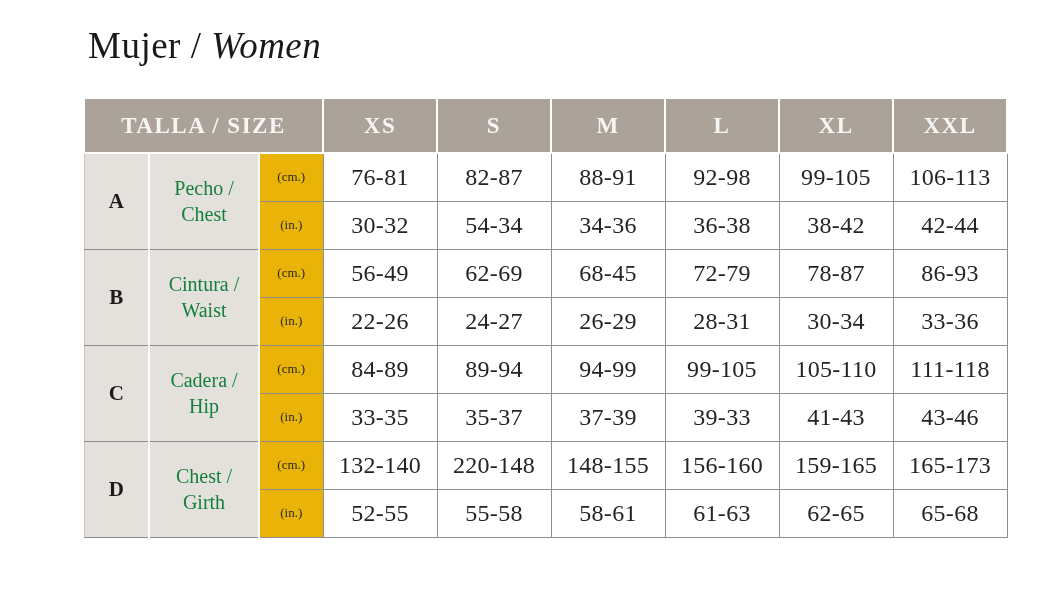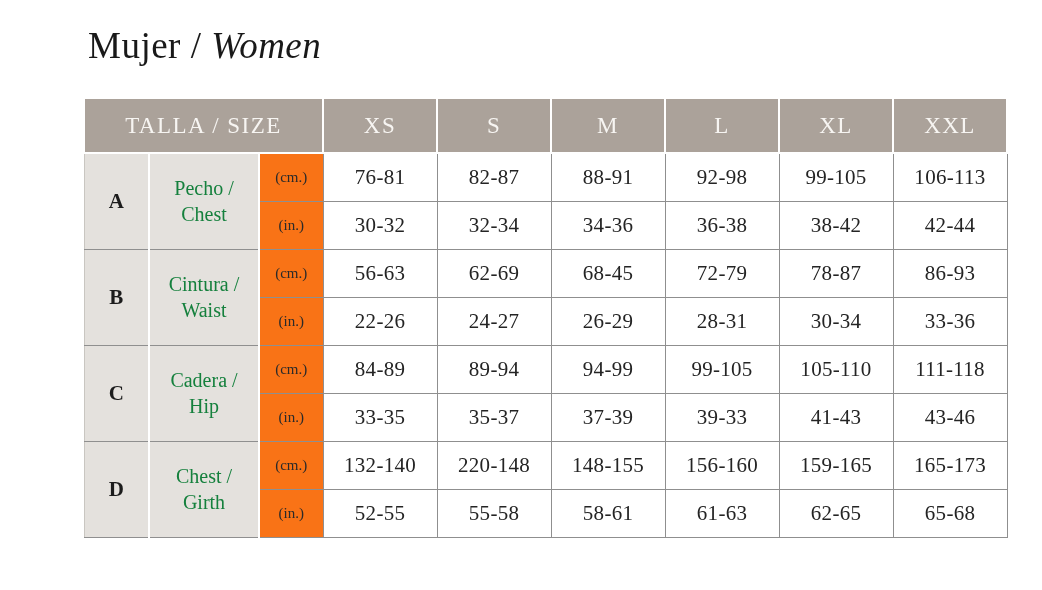--- a/index.html
+++ b/index.html
@@ -42,21 +42,21 @@
 
   th, td {
     text-align: center;
     vertical-align: middle;
     padding: 0;
   }
   
   th.hd {
     background: #aba29a;
     color: #f7f5f2;
-    font-weight: normal;
+    font-weight: bold;
     font-size: 23px;
     letter-spacing: 1.5px;
     height: 53px;
     border: 2px solid #ffffff;
   }
   
   tr.body-row { height: 48px; }
   td.letter {
     background: #e4e1dd;
     font-weight: bold;
@@ -71,31 +71,31 @@
     background: #e4e1dd;
     font-size: 20px;
     line-height: 1.3;
     color: #15803d;
     border-top: 1px solid #8f8f8f;
     border-bottom: 1px solid #8f8f8f;
     border-left: 2px solid #ffffff;
     border-right: 2px solid #ffffff;
   }
   td.unit {
-    background: #f97316;
-    font-size: 15px;
+    background: #eab308;
+    font-size: 13px;
     color: #2a2a2a;
     border-top: 1px solid #8f8f8f;
     border-bottom: 1px solid #8f8f8f;
     border-left: 2px solid #ffffff;
     border-right: 1px solid #8f8f8f;
   }
   td.val {
     background: #ffffff;
-    font-size: 21px;
+    font-size: 24px;
     color: #242424;
     border: 1px solid #8f8f8f;
     letter-spacing: 0.3px;
   }
 </style>
 </head>
 <body>
 
 <div class="page">
 
@@ -137,35 +137,35 @@
       <td class="val">76-81</td>
       <td class="val">82-87</td>
       <td class="val">88-91</td>
       <td class="val">92-98</td>
       <td class="val">99-105</td>
       <td class="val">106-113</td>
     </tr>
     <tr class="body-row">
       <td class="unit">(in.)</td>
       <td class="val">30-32</td>
-      <td class="val">32-34</td>
+      <td class="val">54-34</td>
       <td class="val">34-36</td>
       <td class="val">36-38</td>
       <td class="val">38-42</td>
       <td class="val">42-44</td>
     </tr>
 
     <tr class="body-row">
       <td class="letter" rowspan="2">B</td>
       <td class="name" rowspan="2">
         <span>Cintura /</span><br>
         <span>Waist</span>
       </td>
       <td class="unit">(cm.)</td>
-      <td class="val">56-63</td>
+      <td class="val">56-49</td>
       <td class="val">62-69</td>
       <td class="val">68-45</td>
       <td class="val">72-79</td>
       <td class="val">78-87</td>
       <td class="val">86-93</td>
     </tr>
     <tr class="body-row">
       <td class="unit">(in.)</td>
       <td class="val">22-26</td>
       <td class="val">24-27</td>

